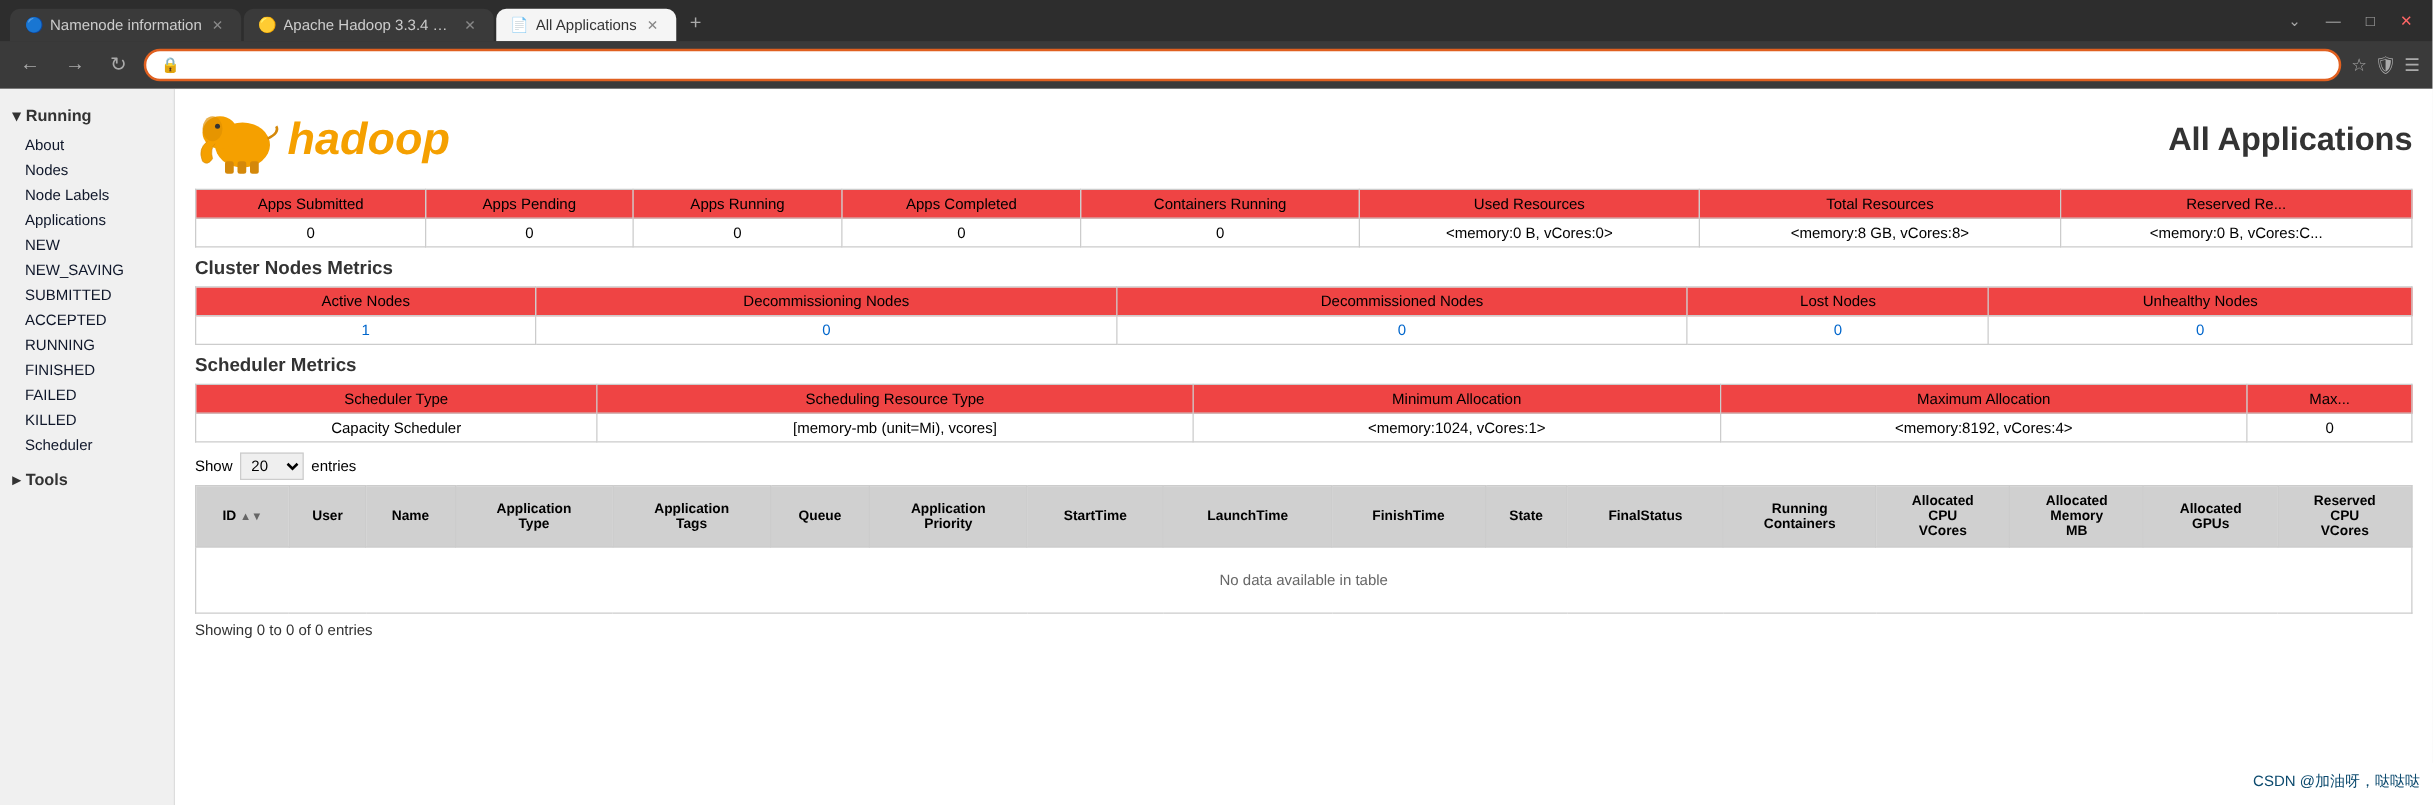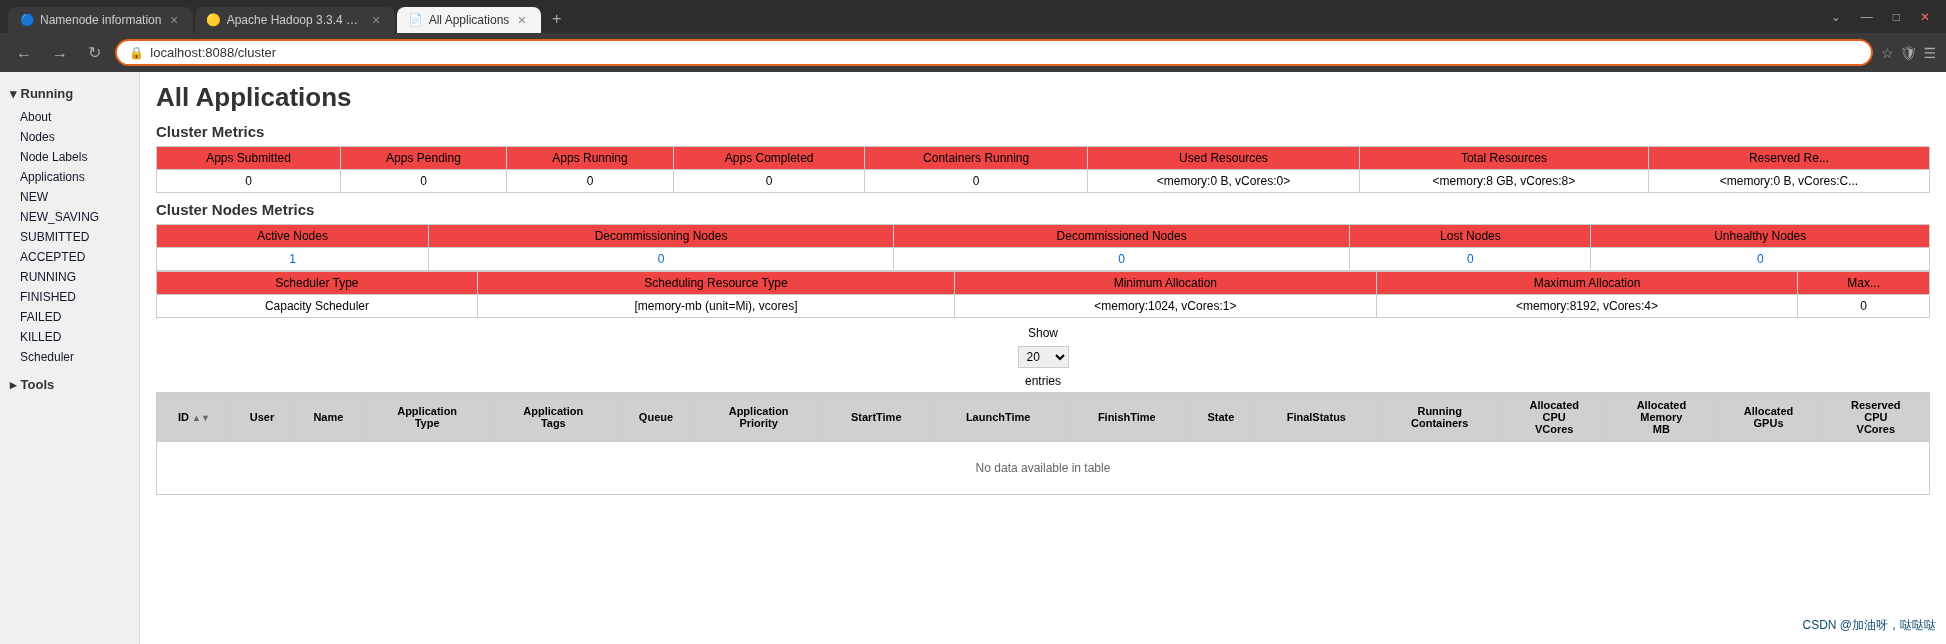--- a/index.html
+++ b/index.html
@@ -44,21 +44,21 @@
     .section-title { font-size: 15px; font-weight: bold; color: #333; margin: 8px 0 6px 0; }
 
     
     table { width: 100%; border-collapse: collapse; font-size: 12px; }
     th { background: #ef4444; border: 1px solid #ccc; padding: 4px 8px; text-align: center; font-weight: normal; }
     td { border: 1px solid #ccc; padding: 4px 8px; text-align: center; }
     td a { color: #0066cc; text-decoration: none; }
     .table-no-data { text-align: center; color: #666; padding: 19px; }
 
     
-    .show-entries { display: flex; align-items: center; gap: 6px; margin: 8px 0 4px 0; font-size: 12px; flex-direction: column; }
+    .show-entries { display: flex; align-items: center; gap: 6px; margin: 8px 0 4px 0; font-size: 12px; }
     .show-entries select { font-size: 12px; padding: 2px 4px; border: 1px solid #ccc; }
 
     
     .apps-table th { background: #d0d0d0; font-weight: bold; padding: 6px 4px; font-size: 11px; }
     .apps-table th .sort-icon { font-size: 9px; color: #666; }
 
     .showing-text { font-size: 12px; color: #333; margin-top: 6px; }
 
     
     .hadoop-logo-svg { display: flex; align-items: center; gap: 4px; }
@@ -104,21 +104,20 @@
       <span class="win-btn" style="color:#f66;">✕</span>
     </div>
   </div>
 
   <div class="address-bar">
     <button class="nav-btn">←</button>
     <button class="nav-btn">→</button>
     <button class="nav-btn">↻</button>
     <div class="address-input-wrapper">
       <span class="address-lock">🔒</span>
-      <input class="address-input" type="text" value="localhost:8088/cluster" style="">
     </div>
     <div class="address-actions">
       <button class="addr-action-btn">☆</button>
       <button class="addr-action-btn">🛡</button>
       <button class="addr-action-btn">☰</button>
     </div>
   </div>
 </div>
 
 <div class="main-layout">
@@ -145,24 +144,45 @@
     </div>
     <div class="sidebar-tools">
       <span>▸</span>
       <span>Tools</span>
     </div>
   </div>
 
   <div class="content">
 
     <div class="hadoop-header">
+      <div class="hadoop-logo-svg">
+
+        <svg width="70" height="60" viewBox="0 0 70 60">
+
+          <ellipse cx="38" cy="35" rx="22" ry="18" fill="#f5a000"></ellipse>
+
+          <ellipse cx="20" cy="25" rx="14" ry="13" fill="#f5a000"></ellipse>
+
+          <path d="M10 32 Q2 38 6 48 Q10 52 14 46 Q12 38 16 34" fill="#f5a000" stroke="#d4880a" stroke-width="0.5"></path>
+
+          <ellipse cx="14" cy="22" rx="8" ry="10" fill="#e09000" opacity="0.7"></ellipse>
+
+          <circle cx="18" cy="20" r="2" fill="#333"></circle>
+
+          <rect x="24" y="48" width="7" height="10" rx="2" fill="#d4880a"></rect>
+          <rect x="34" y="48" width="7" height="10" rx="2" fill="#d4880a"></rect>
+          <rect x="44" y="48" width="7" height="10" rx="2" fill="#d4880a"></rect>
+
+          <path d="M58 30 Q68 25 65 20" stroke="#d4880a" stroke-width="2" fill="none"></path>
+        </svg>
+        <span style="font-size:36px; font-weight:bold; color:#f5a000; font-style:italic; font-family:Arial;">hadoop</span>
+      </div>
       <h1 class="page-title">All Applications</h1>
     </div>
 
-    <div class="section-title">Cluster Metrics</div>
     <table>
       <thead>
         <tr>
           <th>Apps Submitted</th>
           <th>Apps Pending</th>
           <th>Apps Running</th>
           <th>Apps Completed</th>
           <th>Containers Running</th>
           <th>Used Resources</th>
           <th>Total Resources</th>
@@ -198,20 +218,21 @@
         <tr>
           <td><a>1</a></td>
           <td><a>0</a></td>
           <td><a>0</a></td>
           <td><a>0</a></td>
           <td><a>0</a></td>
         </tr>
       </tbody>
     </table>
 
+    <div class="section-title">Scheduler Metrics</div>
     <table>
       <thead>
         <tr>
           <th>Scheduler Type</th>
           <th>Scheduling Resource Type</th>
           <th>Minimum Allocation</th>
           <th>Maximum Allocation</th>
           <th>Max...</th>
         </tr>
       </thead>
@@ -260,16 +281,17 @@
           <th>Reserved<br>CPU<br>VCores</th>
         </tr>
       </thead>
       <tbody>
         <tr>
           <td colspan="17" class="table-no-data">No data available in table</td>
         </tr>
       </tbody>
     </table>
 
+    <div class="showing-text">Showing 0 to 0 of 0 entries</div>
   </div>
 </div>
 
 <div class="watermark">CSDN @加油呀，哒哒哒</div>
 
 </body></html>

